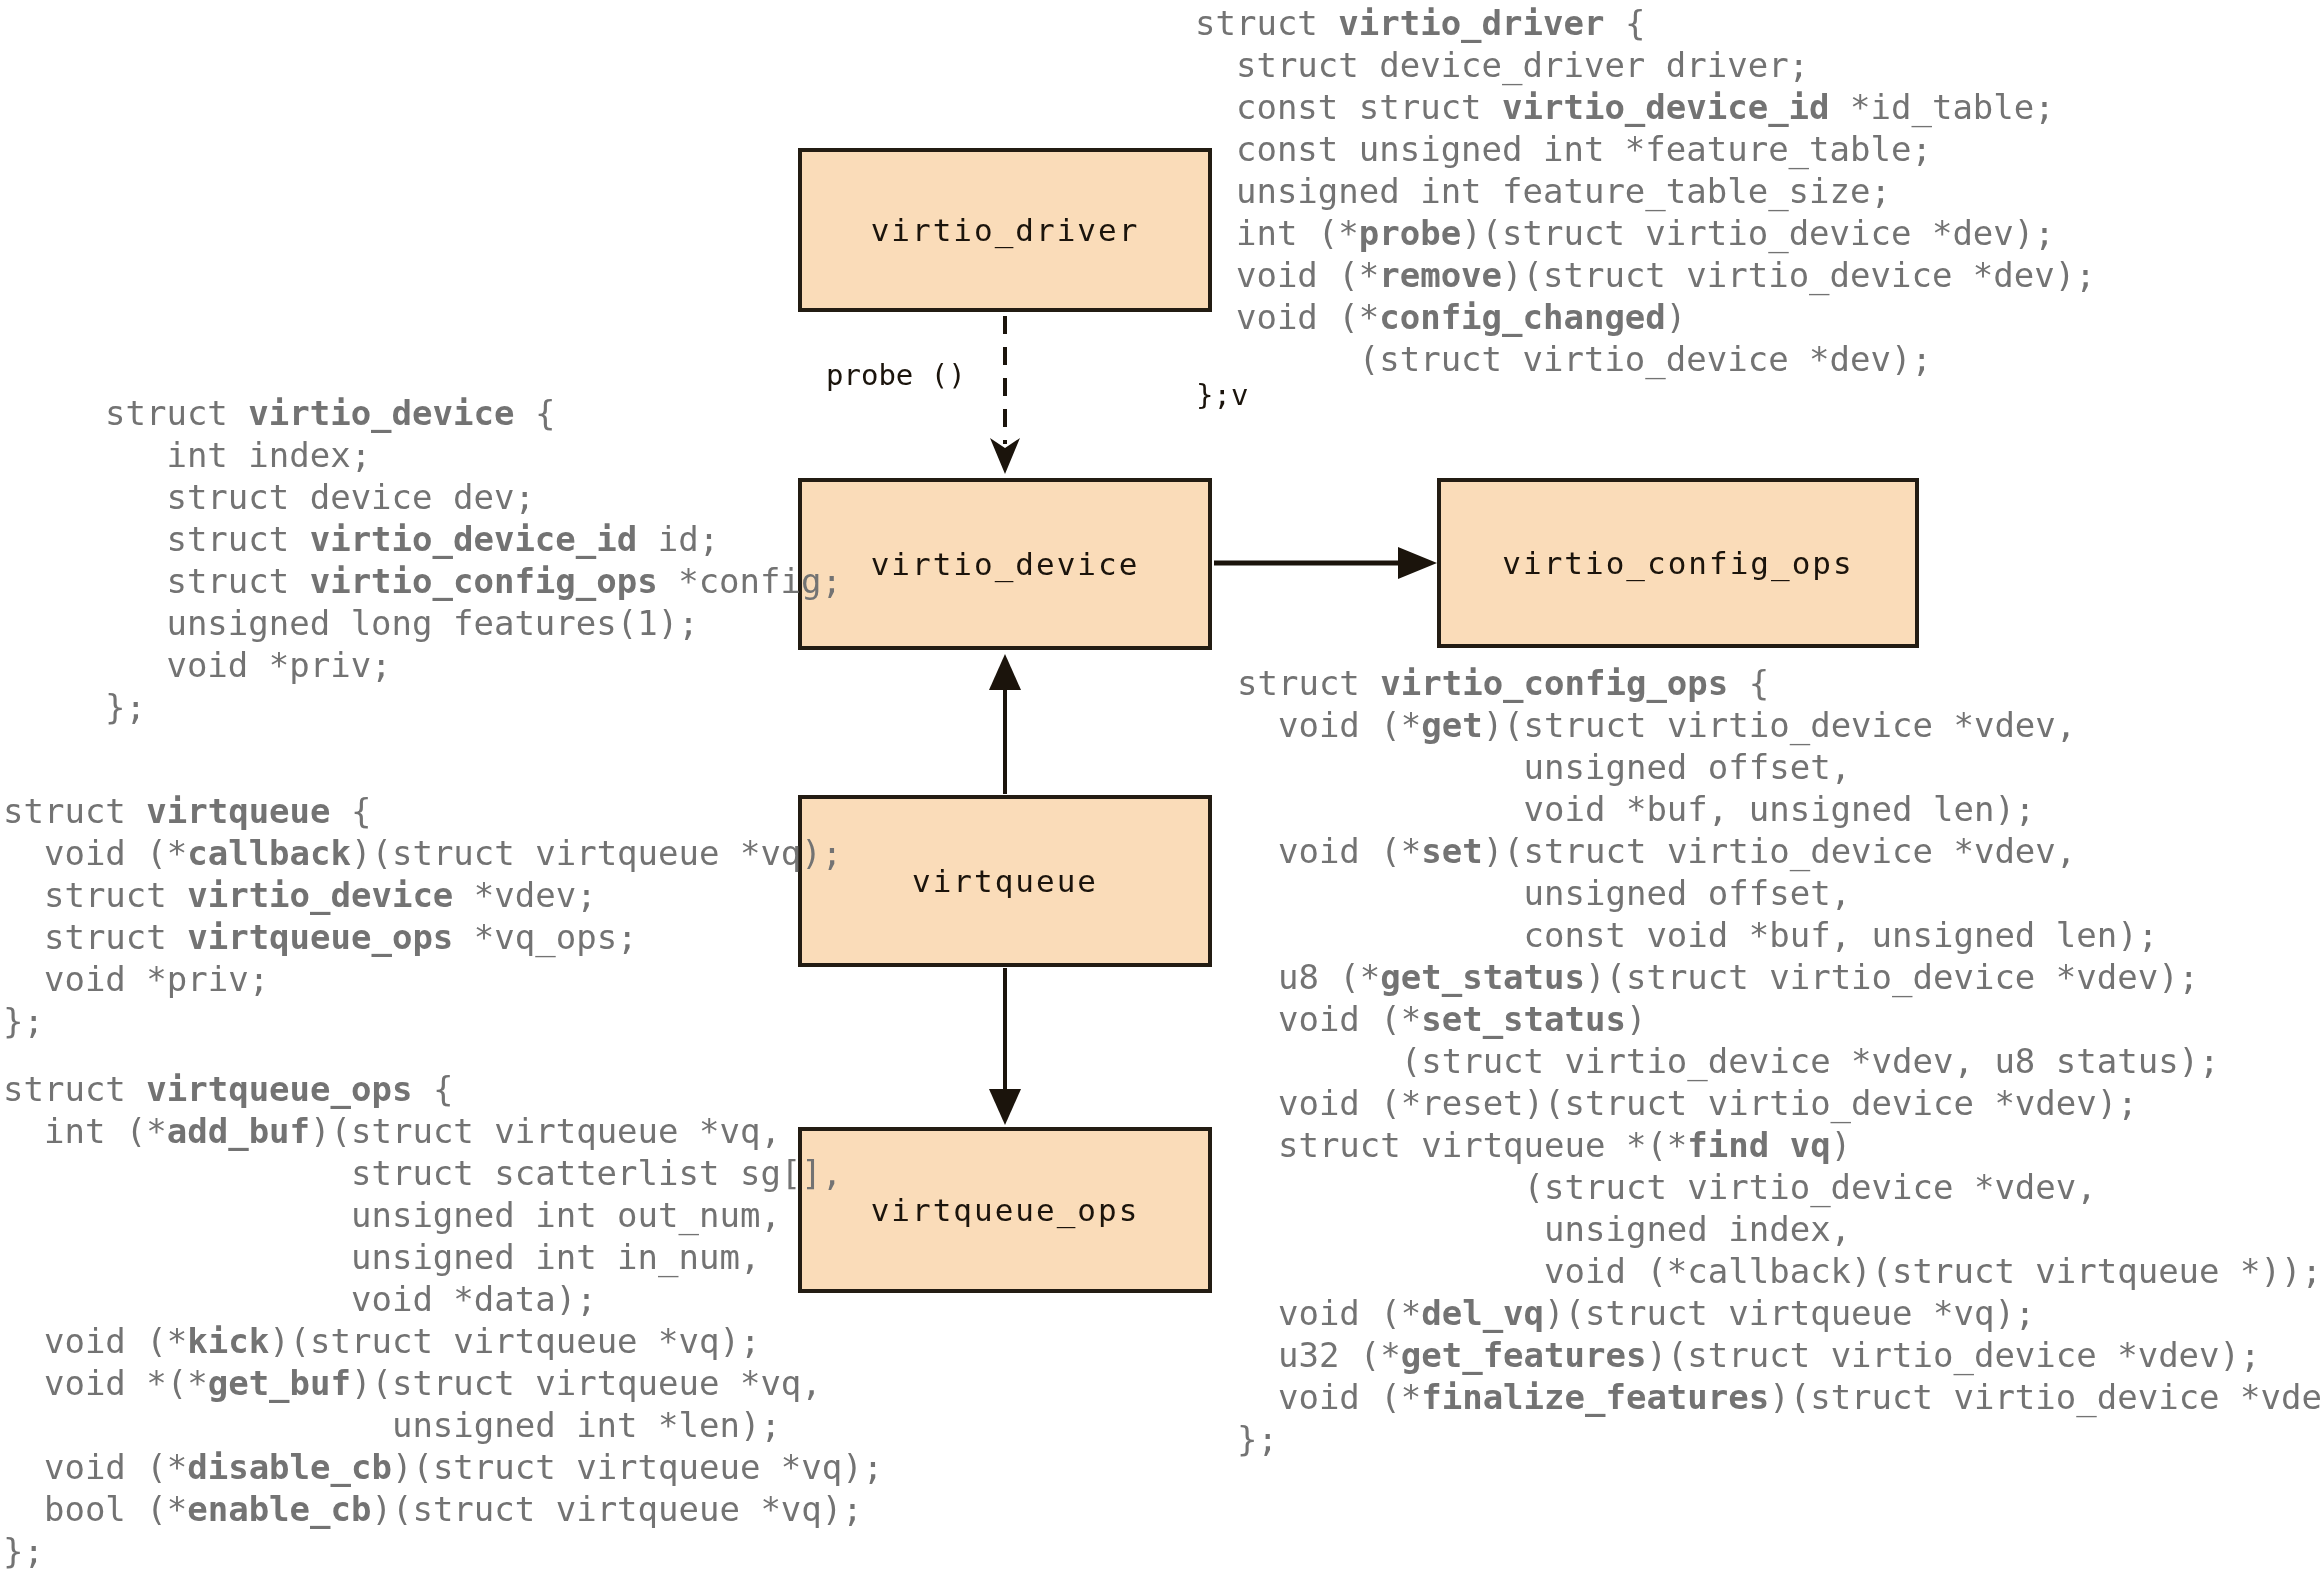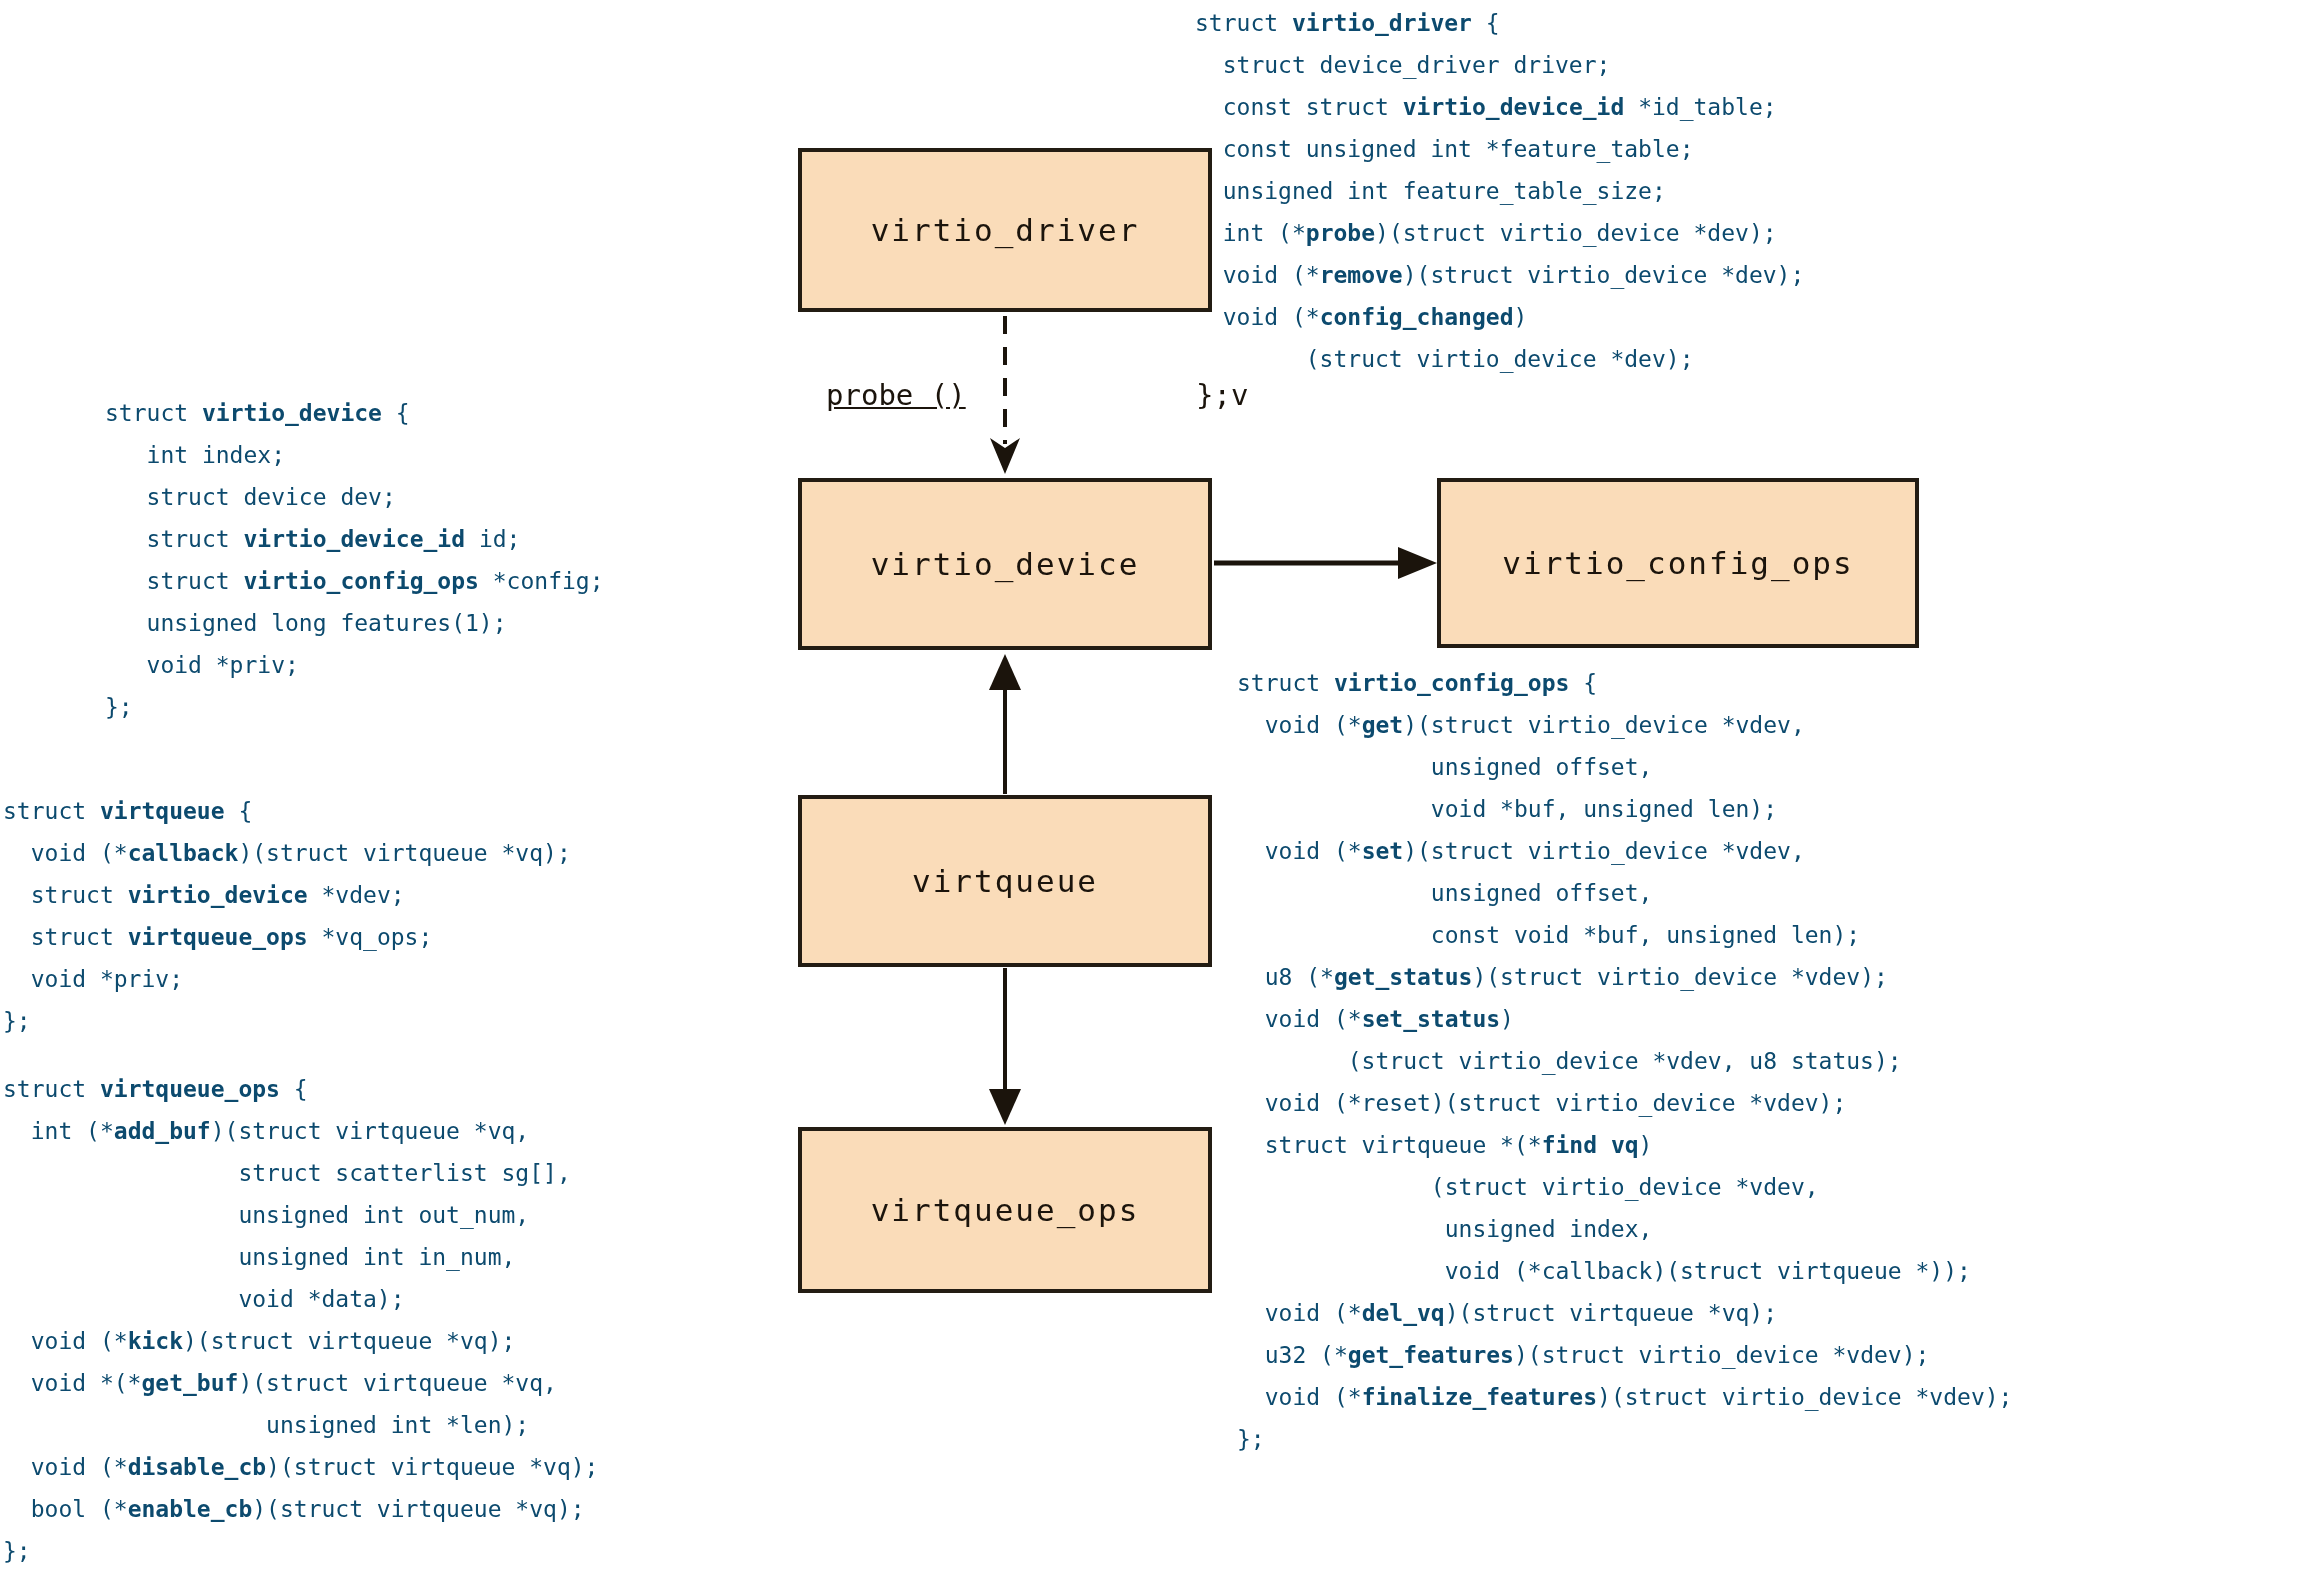--- a/index.html
+++ b/index.html
@@ -33,24 +33,24 @@
     justify-content: center;
   }
   .node .node-label {
     font-size: 31px;
     letter-spacing: 2px;
     color: #1b140c;
     white-space: nowrap;
   }
   .code {
     position: absolute;
-    font-size: 23px;
+    font-size: 34px;
     line-height: 42px;
     white-space: pre;
-    color: #0c4a6e;
+    color: #737373;
   }
   .code .b {
     font-weight: bold;
   }
   .floating-label {
     position: absolute;
     font-size: 29px;
     line-height: 42px;
     white-space: pre;
     color: #1b140c;
@@ -107,17 +107,17 @@
   <div class="code" style="left:1195px; top:2px;"><div class="ln"><span>struct </span><span class="b">virtio_driver</span><span> {</span></div><div class="ln"><span>  struct device_driver driver;</span></div><div class="ln"><span>  const struct </span><span class="b">virtio_device_id</span><span> *id_table;</span></div><div class="ln"><span>  const unsigned int *feature_table;</span></div><div class="ln"><span>  unsigned int feature_table_size;</span></div><div class="ln"><span>  int (*</span><span class="b">probe</span><span>)(struct virtio_device *dev);</span></div><div class="ln"><span>  void (*</span><span class="b">remove</span><span>)(struct virtio_device *dev);</span></div><div class="ln"><span>  void (*</span><span class="b">config_changed</span><span>)</span></div><div class="ln"><span>        (struct virtio_device *dev);</span></div></div>
 
   <div class="code" style="left:105px; top:392px;"><div class="ln"><span>struct </span><span class="b">virtio_device</span><span> {</span></div><div class="ln"><span>   int index;</span></div><div class="ln"><span>   struct device dev;</span></div><div class="ln"><span>   struct </span><span class="b">virtio_device_id</span><span> id;</span></div><div class="ln"><span>   struct </span><span class="b">virtio_config_ops</span><span> *config;</span></div><div class="ln"><span>   unsigned long features(1);</span></div><div class="ln"><span>   void *priv;</span></div><div class="ln"><span>};</span></div></div>
 
   <div class="code" style="left:3px; top:790px;"><div class="ln"><span>struct </span><span class="b">virtqueue</span><span> {</span></div><div class="ln"><span>  void (*</span><span class="b">callback</span><span>)(struct virtqueue *vq);</span></div><div class="ln"><span>  struct </span><span class="b">virtio_device</span><span> *vdev;</span></div><div class="ln"><span>  struct </span><span class="b">virtqueue_ops</span><span> *vq_ops;</span></div><div class="ln"><span>  void *priv;</span></div><div class="ln"><span>};</span></div></div>
 
   <div class="code" style="left:3px; top:1068px;"><div class="ln"><span>struct </span><span class="b">virtqueue_ops</span><span> {</span></div><div class="ln"><span>  int (*</span><span class="b">add_buf</span><span>)(struct virtqueue *vq,</span></div><div class="ln"><span>                 struct scatterlist sg[],</span></div><div class="ln"><span>                 unsigned int out_num,</span></div><div class="ln"><span>                 unsigned int in_num,</span></div><div class="ln"><span>                 void *data);</span></div><div class="ln"><span>  void (*</span><span class="b">kick</span><span>)(struct virtqueue *vq);</span></div><div class="ln"><span>  void *(*</span><span class="b">get_buf</span><span>)(struct virtqueue *vq,</span></div><div class="ln"><span>                   unsigned int *len);</span></div><div class="ln"><span>  void (*</span><span class="b">disable_cb</span><span>)(struct virtqueue *vq);</span></div><div class="ln"><span>  bool (*</span><span class="b">enable_cb</span><span>)(struct virtqueue *vq);</span></div><div class="ln"><span>};</span></div></div>
 
   <div class="code" style="left:1237px; top:662px;"><div class="ln"><span>struct </span><span class="b">virtio_config_ops</span><span> {</span></div><div class="ln"><span>  void (*</span><span class="b">get</span><span>)(struct virtio_device *vdev,</span></div><div class="ln"><span>              unsigned offset,</span></div><div class="ln"><span>              void *buf, unsigned len);</span></div><div class="ln"><span>  void (*</span><span class="b">set</span><span>)(struct virtio_device *vdev,</span></div><div class="ln"><span>              unsigned offset,</span></div><div class="ln"><span>              const void *buf, unsigned len);</span></div><div class="ln"><span>  u8 (*</span><span class="b">get_status</span><span>)(struct virtio_device *vdev);</span></div><div class="ln"><span>  void (*</span><span class="b">set_status</span><span>)</span></div><div class="ln"><span>        (struct virtio_device *vdev, u8 status);</span></div><div class="ln"><span>  void (*reset)(struct virtio_device *vdev);</span></div><div class="ln"><span>  struct virtqueue *(*</span><span class="b">find vq</span><span>)</span></div><div class="ln"><span>              (struct virtio_device *vdev,</span></div><div class="ln"><span>               unsigned index,</span></div><div class="ln"><span>               void (*callback)(struct virtqueue *));</span></div><div class="ln"><span>  void (*</span><span class="b">del_vq</span><span>)(struct virtqueue *vq);</span></div><div class="ln"><span>  u32 (*</span><span class="b">get_features</span><span>)(struct virtio_device *vdev);</span></div><div class="ln"><span>  void (*</span><span class="b">finalize_features</span><span>)(struct virtio_device *vdev);</span></div><div class="ln"><span>};</span></div></div>
 
-  <div class="floating-label" style="left:826px; top:374px;text-decoration:underline;">probe ()</div>
+  <div class="floating-label" style="left:826px; top:354px;">probe ()</div>
 
   <div class="floating-label" style="left:1196px; top:374px;">};v</div>
 
 </div>
 
 </body></html>

